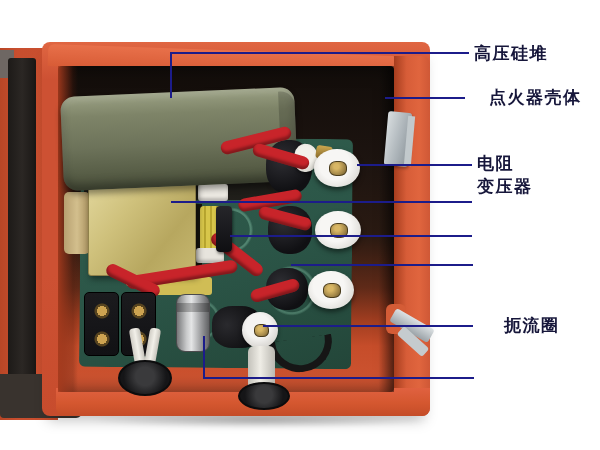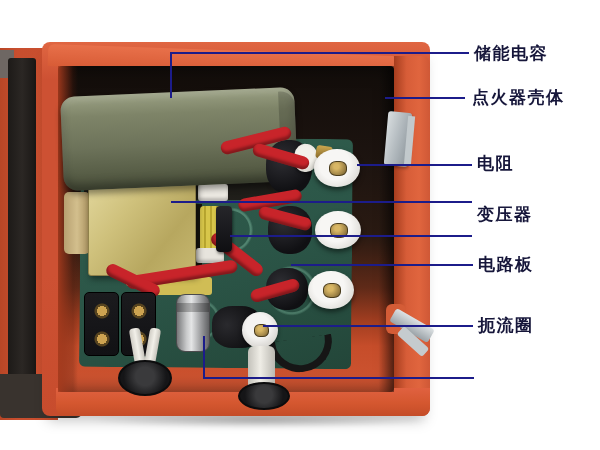--- a/index.html
+++ b/index.html
@@ -177,26 +177,26 @@
   .ln5{left:230px;top:235px;width:242px;}
   .ln6{left:291px;top:264px;width:182px;}
   .ln7{left:263px;top:325px;width:210px;}
   .ln8a{left:203px;top:377px;width:271px;}
   .ln8b{left:203px;top:336px;height:43px;}
 
   
   .lbl{z-index:51;font-weight:bold;font-size:17px;line-height:22px;letter-spacing:1.5px;
     color:var(--label-text,#16163a);white-space:nowrap;}
   .lbl-1{left:474px;top:43px;}
-  .lbl-2{left:472px;top:87px;}
+  .lbl-2{left:489px;top:87px;}
   .lbl-3{left:477px;top:153px;}
-  .lbl-4{left:477px;top:204px;}
+  .lbl-4{left:477px;top:176px;}
   .lbl-5{left:477px;top:225px;}
   .lbl-6{left:478px;top:254px;}
-  .lbl-7{left:478px;top:315px;}
+  .lbl-7{left:504px;top:315px;}
   .lbl-8{left:479px;top:367px;}
 </style>
 </head>
 <body>
 
 <div class="stage">
 
   <div class="gshadow"></div>
 
   <div class="lid">
@@ -277,20 +277,19 @@
   <div class="ldv ln1b"></div>
   <div class="ld ln2"></div>
   <div class="ld ln3"></div>
   <div class="ld ln4"></div>
   <div class="ld ln5"></div>
   <div class="ld ln6"></div>
   <div class="ld ln7"></div>
   <div class="ld ln8a"></div>
   <div class="ldv ln8b"></div>
 
-  <div class="lbl lbl-1">储能电容</div>
+  <div class="lbl lbl-1">高压硅堆</div>
   <div class="lbl lbl-2">点火器壳体</div>
   <div class="lbl lbl-3">电阻</div>
   <div class="lbl lbl-4">变压器</div>
-  <div class="lbl lbl-6">电路板</div>
   <div class="lbl lbl-7">扼流圈</div>
 
 </div>
 
 </body></html>

